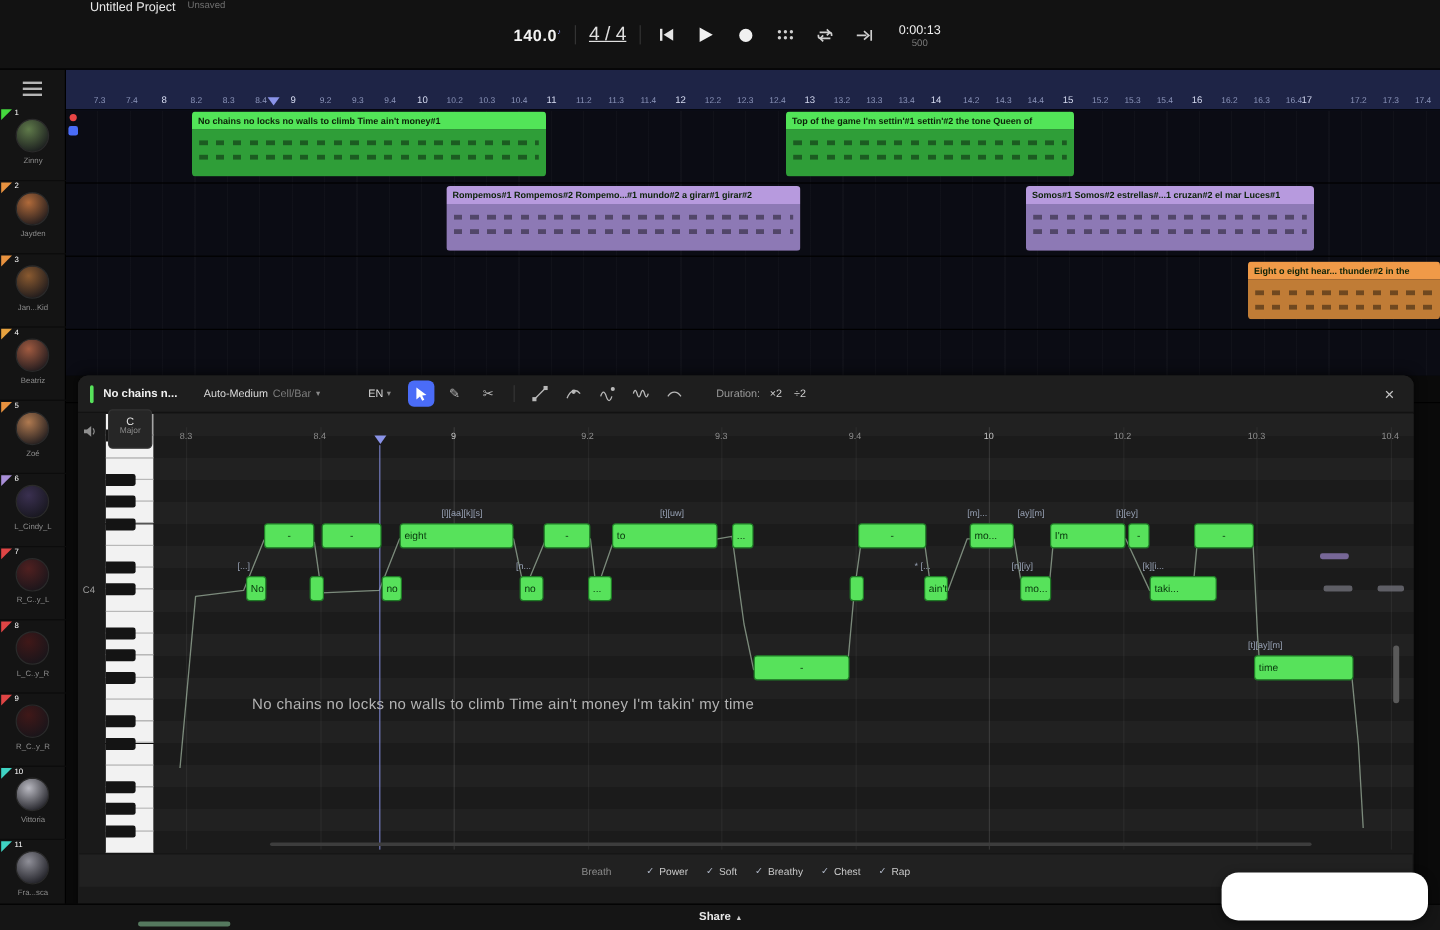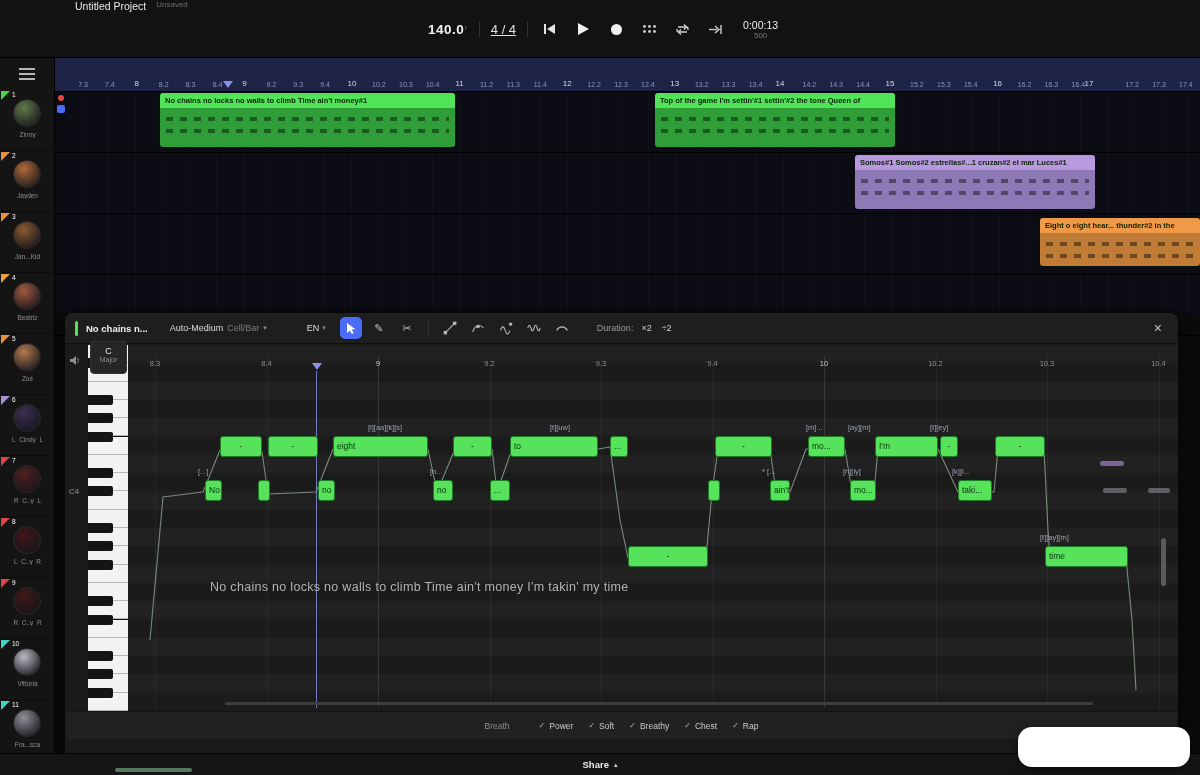--- a/index.html
+++ b/index.html
@@ -8,21 +8,21 @@
   #app { position:relative; width:1200px; height:775px; background:#0a0a0a; overflow:hidden; color:#ddd; }
 
   
   .topbar { position:absolute; left:0; top:0; width:1200px; height:58px; background:#121212; border-bottom:1px solid #000; z-index:40; }
   .tb-left { position:absolute; left:75px; top:0; height:58px; display:flex; align-items:flex-start; gap:10px; }
   .proj { font-size:10.5px; color:#e8e8e8; }
   .unsaved { font-size:8px; color:#6f6f6f; }
   .tb-center { position:absolute; left:428px; top:0; height:58px; display:flex; align-items:center; gap:11px; }
   .tempo { font-size:13.5px; font-weight:bold; color:#f2f2f2; letter-spacing:.5px; }
   .tempo sup { font-size:6px; color:#8a93e8; }
-  .tsig { font-size:13px; color:#e0e0e0;text-decoration:underline; }
+  .tsig { font-size:16px; color:#e0e0e0;text-decoration:underline; }
   .vsep { width:1px; height:16px; background:#333; }
   .ticon { width:22px; height:22px; display:flex; align-items:center; justify-content:center; cursor:pointer; }
   .ticon svg { display:block; }
   .timebox { display:flex; flex-direction:column; align-items:center; margin-left:6px; }
   .timebox .t1 { font-size:10.5px; color:#eee; }
   .timebox .t2 { font-size:8px; color:#7a7a7a; }
   .tb-right { position:absolute; right:14px; top:0; height:58px; display:flex; align-items:center; gap:16px; }
   .avatar { width:24px; height:24px; border-radius:50%; background:#1c1c1c; border:1px solid #2e2e2e; position:relative; }
   .avatar::before { content:""; position:absolute; left:7px; top:4px; width:9px; height:9px; border-radius:50%; background:#f5f5f5; }
   .avatar::after  { content:""; position:absolute; left:4px; top:13px; width:15px; height:8px; border-radius:8px 8px 0 0; background:#f5f5f5; }
@@ -316,20 +316,24 @@
   <div class="rec-dot"></div>
   <div class="mon-dot"></div>
   <div id="clip-layer">
       <div class="clip" style="left: 105px; top: 1px; width: 295px; height: 54px;">
         <div class="hd" style="background: rgb(82, 228, 88);">No chains no locks no walls to climb Time ain't money#1</div>
         <div class="bd" style="background: rgb(47, 158, 56);"></div>
       </div>
       <div class="clip" style="left: 600px; top: 1px; width: 240px; height: 54px;">
         <div class="hd" style="background: rgb(82, 228, 88);">Top of the game I'm settin'#1 settin'#2 the tone Queen of</div>
         <div class="bd" style="background: rgb(47, 158, 56);"></div>
+      </div>
+      <div class="clip" style="left: 317px; top: 63px; width: 295px; height: 54px;">
+        <div class="hd" style="background: rgb(183, 154, 222);">Rompemos#1 Rompemos#2 Rompemo...#1 mundo#2 a girar#1 girar#2</div>
+        <div class="bd" style="background: rgb(141, 121, 181);"></div>
       </div>
       <div class="clip" style="left: 800px; top: 63px; width: 240px; height: 54px;">
         <div class="hd" style="background: rgb(183, 154, 222);">Somos#1 Somos#2 estrellas#...1 cruzan#2 el mar Luces#1</div>
         <div class="bd" style="background: rgb(141, 121, 181);"></div>
       </div>
       <div class="clip" style="left: 985px; top: 126px; width: 160px; height: 48px;">
         <div class="hd" style="background: rgb(240, 154, 72);">Eight o eight hear... thunder#2 in the</div>
         <div class="bd" style="background: rgb(192, 124, 54);"></div>
       </div>
     </div>
@@ -488,21 +492,21 @@
       <div class="note hit" style="left: 258px; top: 480px; width: 12px;"></div>
       <div class="note hit" style="left: 318px; top: 480px; width: 17px;">no</div>
       <div class="note hit" style="left: 433px; top: 480px; width: 20px;">no</div>
       <span class="ph hit" style="left: 430px; top: 467px;">[n...</span>
       <div class="note hit" style="left: 490px; top: 480px; width: 20px;">...</div>
       <div class="note hit" style="left: 708px; top: 480px; width: 12px;"></div>
       <div class="note hit" style="left: 770px; top: 480px; width: 20px;">ain't</div>
       <span class="ph hit" style="left: 762px; top: 467px;">* [...</span>
       <div class="note hit" style="left: 850px; top: 480px; width: 26px;">mo...</div>
       <span class="ph hit" style="left: 843px; top: 467px;">[n][iy]</span>
-      <div class="note hit" style="left: 958px; top: 480px; width: 34px;">taki...</div>
+      <div class="note hit" style="left: 958px; top: 480px; width: 56px;">taki...</div>
       <span class="ph hit" style="left: 952px; top: 467px;">[k][i...</span>
       <div class="note tie hit" style="left: 628px; top: 546px; width: 80px;">-</div>
       <div class="note hit" style="left: 1045px; top: 546px; width: 83px;">time</div>
       <span class="ph hit" style="left: 1040px; top: 533px;">[t][ay][m]</span>
       <div class="ghost" style="left: 1100px; top: 461px; width: 24px; background: rgb(141, 121, 181);"></div>
       <div class="ghost" style="left: 1103px; top: 488px; width: 24px; background: rgb(111, 111, 120);"></div>
       <div class="ghost" style="left: 1148px; top: 488px; width: 22px; background: rgb(111, 111, 120);"></div>
     </div>
 
   <div class="lyricline">No chains no locks no walls to climb Time ain't money I'm takin' my time</div>

